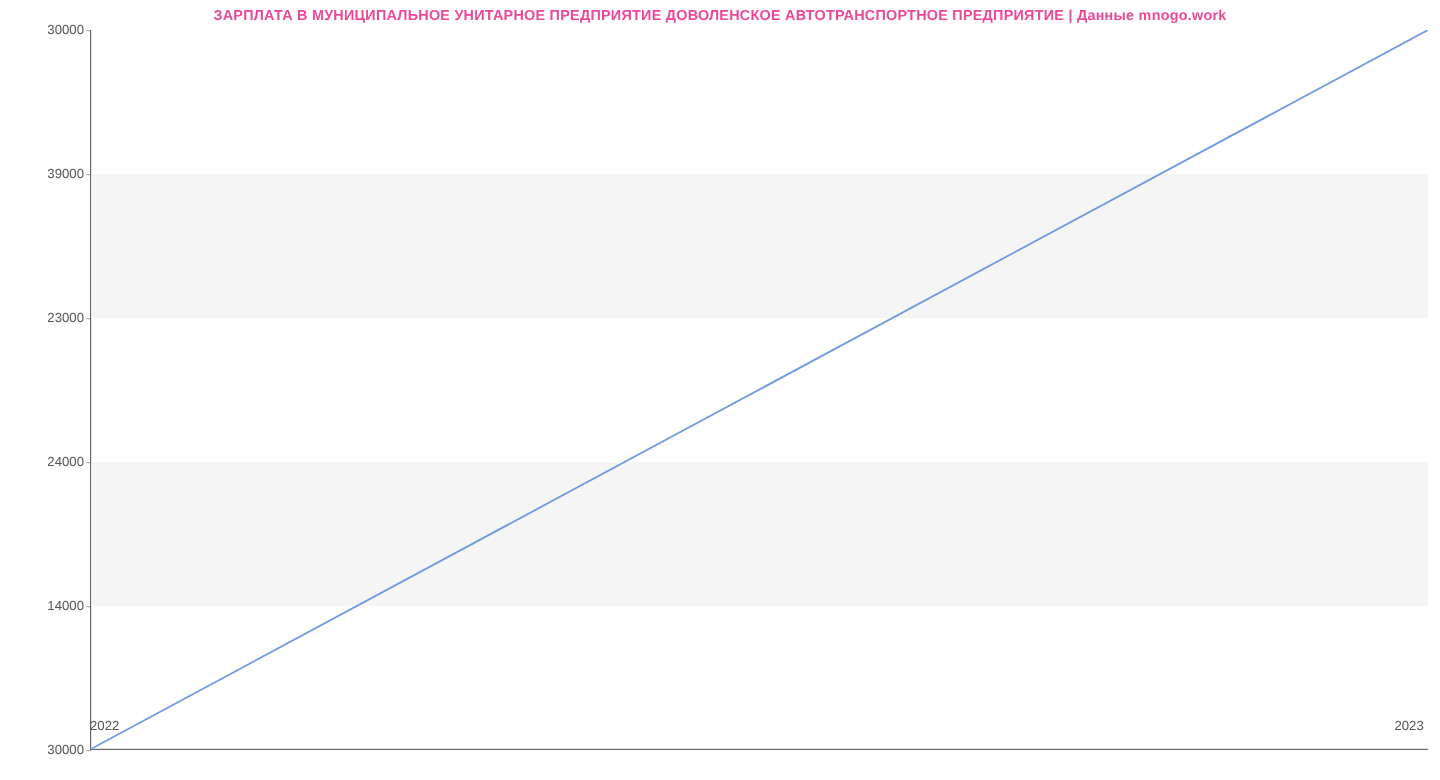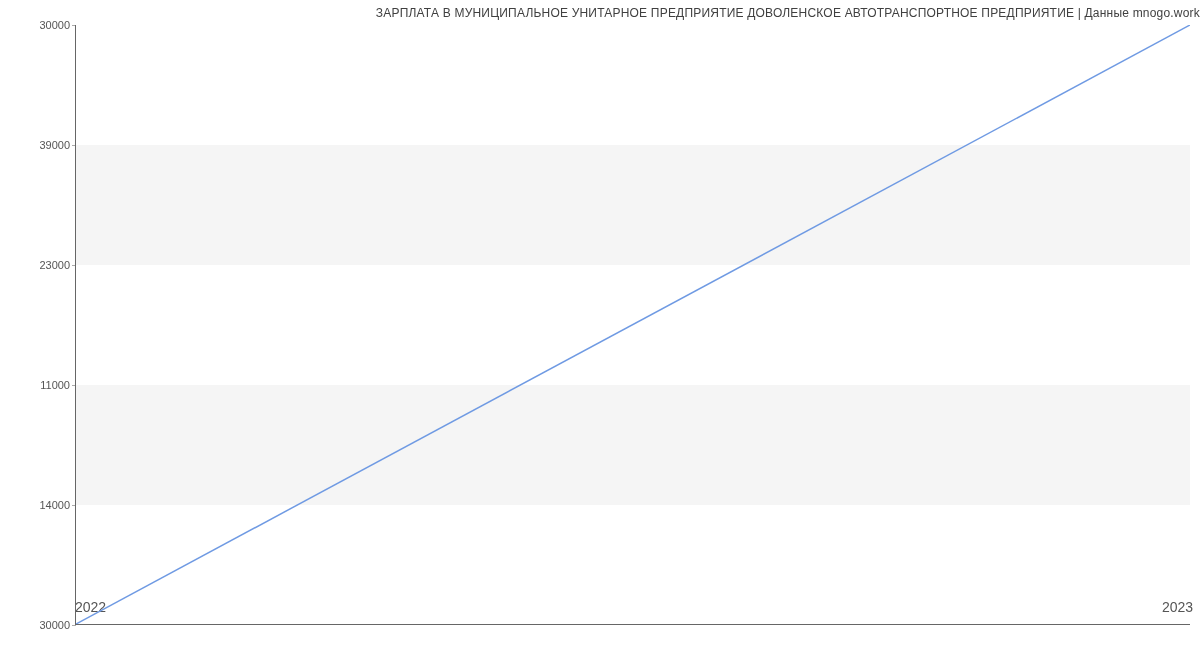--- a/index.html
+++ b/index.html
@@ -15,24 +15,24 @@
   .chart-wrap {
     position: relative;
     width: 1200px;
     height: 650px;
   }
   .title {
     position: absolute;
     top: 6px;
     left: 0;
     right: 0;
-    text-align: right;
+    text-align: center;
     font-size: 12px;
-    font-weight: 400;
-    color: #404040;
+    font-weight: 700;
+    color: #ec4899;
     letter-spacing: 0.2px;
   }
   .plot {
     position: absolute;
     left: 75px;
     top: 25px;
     width: 1115px;   
     height: 600px;   
     border-left: 1px solid #666;
     border-bottom: 1px solid #666;
@@ -56,41 +56,41 @@
     right: 1130px; 
     transform: translateY(-50%);
     font-size: 11px;
     color: #555;
     text-align: right;
     width: 60px;
   }
   .x-label {
     position: absolute;
     top: 599px;
-    font-size: 14px;
+    font-size: 11px;
     color: #555;
   }
   svg.line {
     position: absolute;
     left: 0;
     top: 0;
     width: 100%;
     height: 100%;
   }
 </style>
 </head>
 <body>
 
 <div class="chart-wrap">
 
   <div class="title">ЗАРПЛАТА В МУНИЦИПАЛЬНОЕ УНИТАРНОЕ ПРЕДПРИЯТИЕ ДОВОЛЕНСКОЕ АВТОТРАНСПОРТНОЕ ПРЕДПРИЯТИЕ | Данные mnogo.work</div>
 
   <div class="y-label" style="top:625px">30000</div>
   <div class="y-label" style="top:505px">14000</div>
-  <div class="y-label" style="top:385px">11000</div>
+  <div class="y-label" style="top:385px">24000</div>
   <div class="y-label" style="top:265px">23000</div>
   <div class="y-label" style="top:145px">39000</div>
   <div class="y-label" style="top:25px">30000</div>
 
   <div class="y-tick" style="top:625px"></div>
   <div class="y-tick" style="top:505px"></div>
   <div class="y-tick" style="top:385px"></div>
   <div class="y-tick" style="top:265px"></div>
   <div class="y-tick" style="top:145px"></div>
   <div class="y-tick" style="top:25px"></div>

